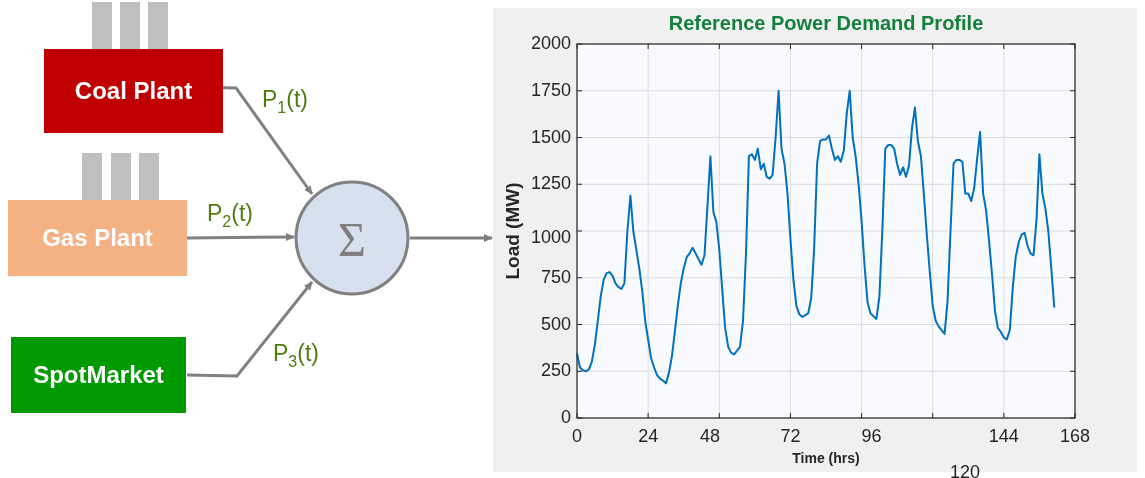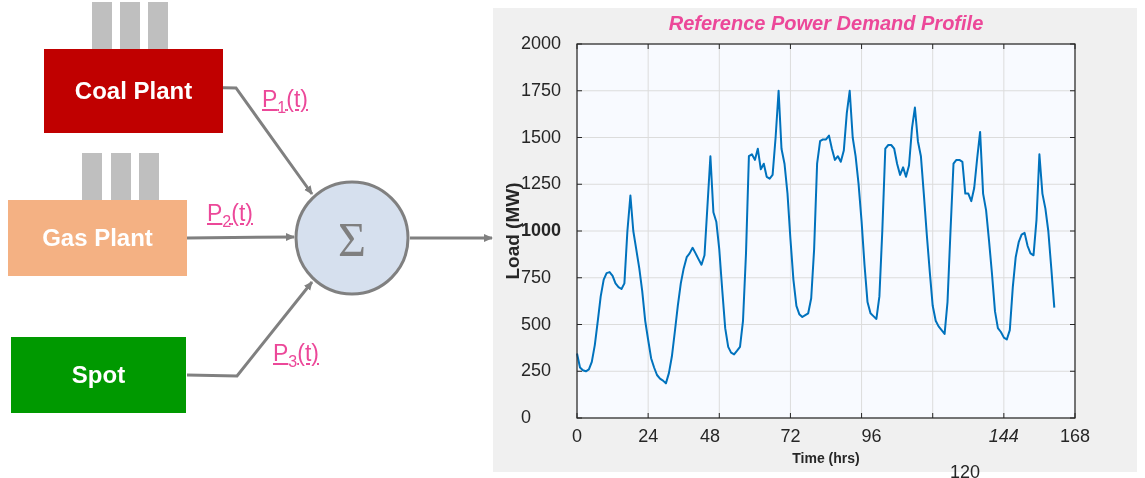--- a/index.html
+++ b/index.html
@@ -1,27 +1,27 @@
 <!DOCTYPE html>
 <html><head>
 <meta charset="utf-8">
 <style>
   html, body { margin:0; padding:0; background:#ffffff; }
   body { width:1145px; height:478px; position:relative; overflow:hidden; font-family:"Liberation Sans", sans-serif; }
   .block { position:absolute; display:flex; align-items:center; justify-content:center; text-align:center; color:#ffffff; font-weight:bold; font-size:24px; line-height:32px; }
   .chimney { position:absolute; background:#bfbfbf; }
-  .plabel { position:absolute; font-size:23px; color:#ec4899;text-decoration:underline; }
+  .plabel { position:absolute; font-size:23px; color:#4d7c0f; }
   .plabel sub { font-size:16px; }
   #diagram-svg { position:absolute; left:0; top:0; }
   .chart-panel { position:absolute; left:493px; top:8px; width:644px; height:464px; background:#f0f0f0; }
   #chart-svg { position:absolute; left:0; top:0; }
-  .chart-title { position:absolute; left:577px; width:498px; top:12px; text-align:center; font-weight:bold; font-size:20px; color:#ec4899;font-style:italic; }
+  .chart-title { position:absolute; left:577px; width:498px; top:12px; text-align:center; font-weight:bold; font-size:20px; color:#15803d; }
   .xlabel { position:absolute; left:577px; width:498px; top:450px; text-align:center; font-weight:bold; font-size:14px; color:#262626; }
   .ylabel { position:absolute; left:513px; top:231px; transform:translate(-50%,-50%) rotate(-90deg); font-weight:bold; font-size:19px; color:#262626; white-space:nowrap; }
-  .ytick { position:absolute; width:50px; text-align:left; left:521px; font-size:18px; color:#262626; }
+  .ytick { position:absolute; width:50px; text-align:right; left:521px; font-size:18px; color:#262626; }
   .xtick { position:absolute; width:40px; text-align:center; top:426px; font-size:18px; color:#262626; }
 </style>
 </head>
 <body>
 
 <svg id="diagram-svg" width="500" height="478" viewBox="0 0 500 478">
   <defs>
     <marker id="arrowhead" markerWidth="10" markerHeight="10" refX="8" refY="5" orient="auto" markerUnits="userSpaceOnUse">
       <path d="M0,1 L9,5 L0,9 Z" fill="#808080"></path>
     </marker>
@@ -47,20 +47,21 @@
 <div class="chimney" style="left:139px; top:153px; width:20px; height:48px;"></div>
 
 <div class="block" style="left:1px; top:49px; width:179px; height:84px; background:#c00000;margin-left:43px;">
   <span>Coal Plant</span>
 </div>
 <div class="block" style="left:8px; top:200px; width:179px; height:76px; background:#f4b183;justify-content:center;">
   <span>Gas Plant</span>
 </div>
 <div class="block" style="left:11px; top:337px; width:175px; height:76px; background:#009900; flex-direction:row;">
   <span>Spot</span>
+  <span>Market</span>
 </div>
 
 <div class="plabel" style="left:262px; top:86px;">
   <span>P</span><sub>1</sub><span>(t)</span>
 </div>
 <div class="plabel" style="left:207px; top:200px;">
   <span>P</span><sub>2</sub><span>(t)</span>
 </div>
 <div class="plabel" style="left:273px; top:340px;">
   <span>P</span><sub>3</sub><span>(t)</span>
@@ -129,28 +130,28 @@
 </svg>
 
 <div class="chart-title">Reference Power Demand Profile</div>
 <div class="xlabel">Time (hrs)</div>
 <div class="ylabel">Load (MW)</div>
 <div id="ytick-labels">
     <div class="ytick" style="top: 407px;">0</div>
     <div class="ytick" style="top: 360.25px;">250</div>
     <div class="ytick" style="top: 313.5px;">500</div>
     <div class="ytick" style="top: 266.75px;">750</div>
-    <div class="ytick" style="top: 220px; font-weight: bold;">1000</div>
+    <div class="ytick" style="top: 227px;">1000</div>
     <div class="ytick" style="top: 173.25px;">1250</div>
     <div class="ytick" style="top: 126.5px;">1500</div>
     <div class="ytick" style="top: 79.75px;">1750</div>
     <div class="ytick" style="top: 33px;">2000</div>
   </div>
 <div id="xtick-labels">
     <div class="xtick" style="left: 557px;">0</div>
     <div class="xtick" style="left: 628.143px;">24</div>
     <div class="xtick" style="left: 690px;">48</div>
     <div class="xtick" style="left: 770.429px;">72</div>
     <div class="xtick" style="left: 841.571px; text-align: right;">96</div>
     <div class="xtick" style="left: 945px; margin-top: 36px;">120</div>
-    <div class="xtick" style="left: 983.857px; font-style: italic;">144</div>
+    <div class="xtick" style="left: 983.857px;">144</div>
     <div class="xtick" style="left: 1055px;">168</div>
   </div>
 
 </body></html>

